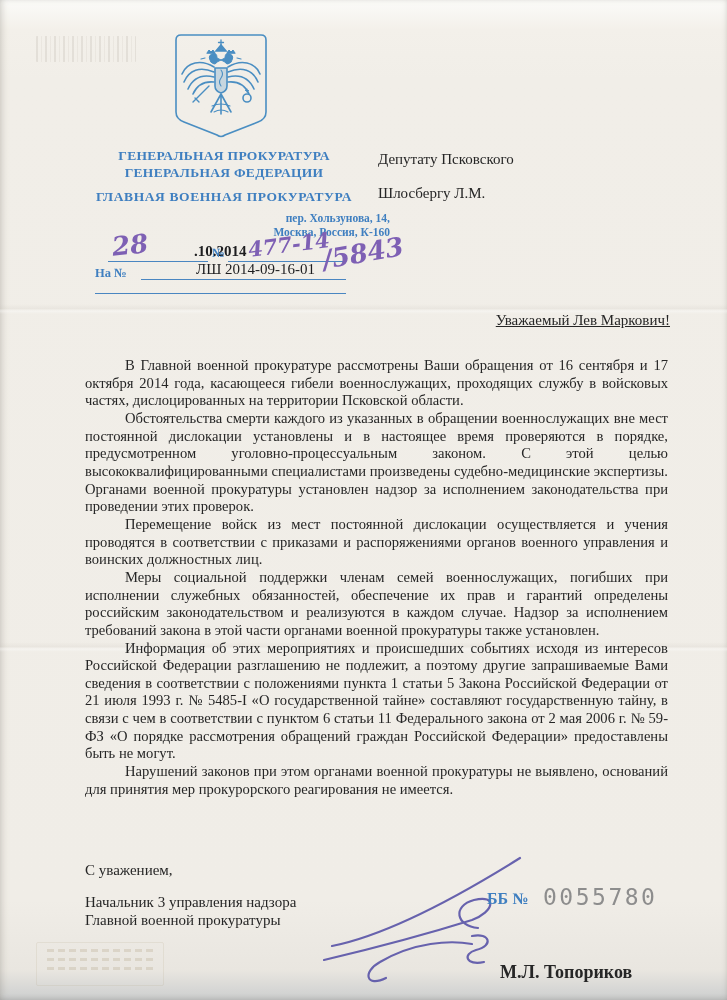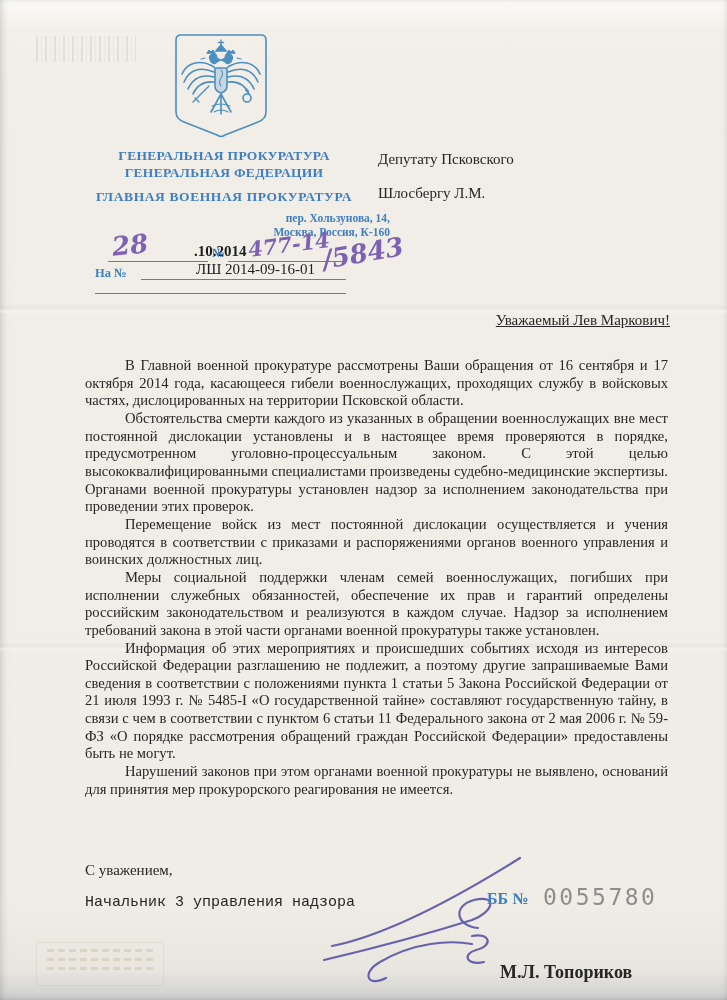--- a/index.html
+++ b/index.html
@@ -44,21 +44,21 @@
   
   .recipient{position:absolute;left:378px;top:150px;color:#262626;font-size:15px;line-height:19px;}
   .recipient .name{margin-top:15px;}
   
   .salutation{position:absolute;left:60px;top:312px;width:610px;text-align:right;color:#262626;font-size:15px;text-decoration:underline;}
   .body-text{position:absolute;left:85px;top:349px;width:583px;color:#262626;
     font-size:14.6px;line-height:17.65px;text-align:justify;margin-top:8px;}
   .body-text p{margin:0;text-indent:40px;}
   
   .regards{position:absolute;left:85px;top:862px;color:#262626;font-size:15px;}
-  .position{position:absolute;left:85px;top:894px;color:#262626;font-size:15px;line-height:17.5px;font-family:Liberation Mono, monospace;}
+  .position{position:absolute;left:85px;top:894px;color:#262626;font-size:15px;line-height:17.5px;}
   .signer{position:absolute;left:500px;top:962px;color:#262626;font-size:18px;font-weight:bold;}
   .signature{position:absolute;left:322px;top:848px;width:240px;height:135px;}
   
   .series-label{position:absolute;left:487px;top:890px;color:#3f7fc0;font-size:16px;font-weight:bold;}
   .series-number{position:absolute;left:543px;top:884px;color:#8d8d8d;
     font-family:"DejaVu Sans Mono", monospace;font-size:23px;letter-spacing:2.5px;text-align:center;}
   
   .ghost-stamp{
     position:absolute;left:36px;top:942px;width:126px;height:42px;
     border:1px solid rgba(175,160,130,.28);border-radius:2px;
@@ -149,20 +149,21 @@
     <p>Обстоятельства смерти каждого из указанных в обращении военнослужащих вне мест постоянной дислокации установлены и в настоящее время проверяются в порядке, предусмотренном уголовно-процессуальным законом. С этой целью высококвалифицированными специалистами произведены судебно-медицинские экспертизы. Органами военной прокуратуры установлен надзор за исполнением законодательства при проведении этих проверок.</p>
     <p>Перемещение войск из мест постоянной дислокации осуществляется и учения проводятся в соответствии с приказами и распоряжениями органов военного управления и воинских должностных лиц.</p>
     <p>Меры социальной поддержки членам семей военнослужащих, погибших при исполнении служебных обязанностей, обеспечение их прав и гарантий определены российским законодательством и реализуются в каждом случае. Надзор за исполнением требований закона в этой части органами военной прокуратуры также установлен.</p>
     <p>Информация об этих мероприятиях и происшедших событиях исходя из интересов Российской Федерации разглашению не подлежит, а поэтому другие запрашиваемые Вами сведения в соответствии с положениями пункта 1 статьи 5 Закона Российской Федерации от 21 июля 1993 г. № 5485-I «О государственной тайне» составляют государственную тайну, в связи с чем в соответствии с пунктом 6 статьи 11 Федерального закона от 2 мая 2006 г. № 59-ФЗ «О порядке рассмотрения обращений граждан Российской Федерации» предоставлены быть не могут.</p>
     <p>Нарушений законов при этом органами военной прокуратуры не выявлено, оснований для принятия мер прокурорского реагирования не имеется.</p>
   </div>
 
   <div class="regards">С уважением,</div>
   <div class="position">
     <div>Начальник 3 управления надзора</div>
+    <div>Главной военной прокуратуры</div>
   </div>
 
   <div class="signature">
     <svg viewBox="0 0 240 135" width="240" height="135">
       <g stroke="#5c57a9" stroke-width="2.2" fill="none" stroke-linecap="round" opacity=".92">
         <path d="M10,98 C70,86 150,40 198,10"></path>
         <path d="M2,112 C70,96 118,82 150,72 C172,64 176,46 152,52 C130,58 134,78 156,80"></path>
         <path d="M64,130 C44,140 40,124 58,114 C92,94 128,92 150,96"></path>
         <path d="M150,88 C168,84 172,98 154,102 C140,106 144,118 162,114"></path>
       </g>

